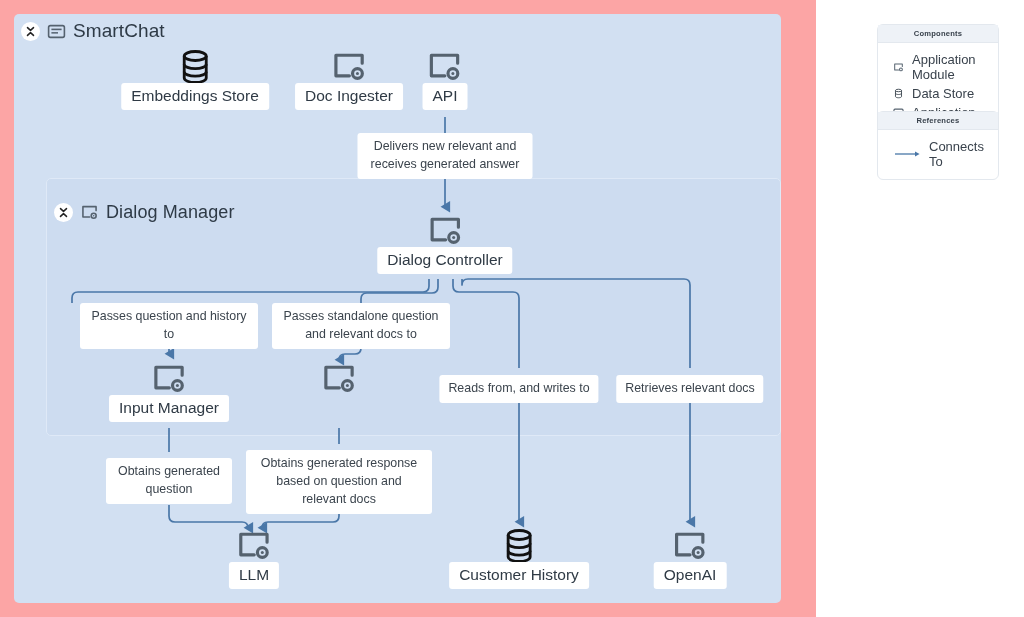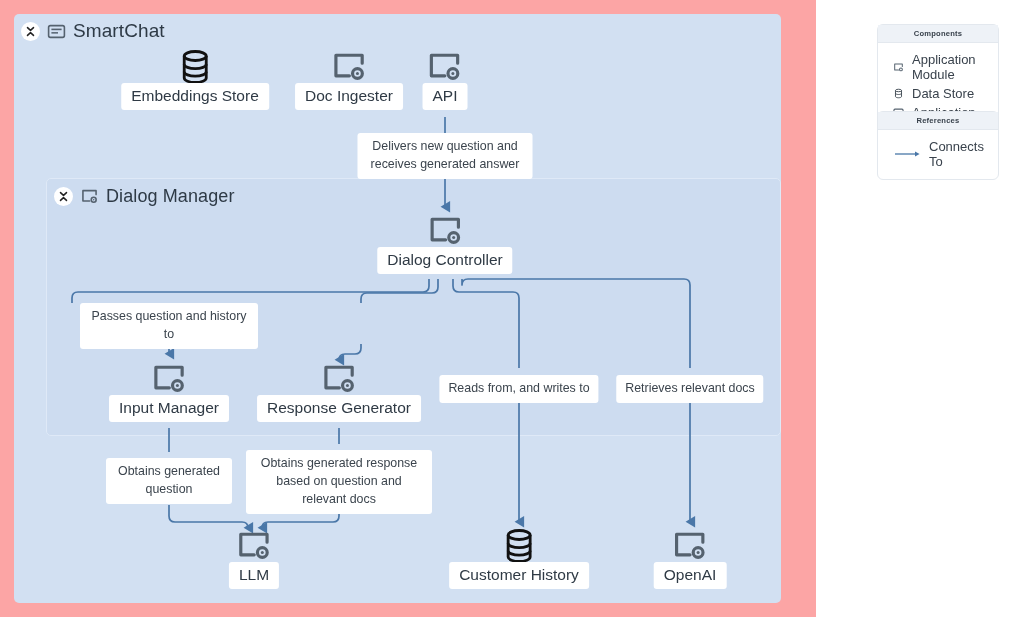--- a/index.html
+++ b/index.html
@@ -166,21 +166,21 @@
     <span class="app-icon">
       <svg width="19" height="19" viewBox="0 0 19 19">
         <rect x="1.6" y="3.6" width="15.8" height="11.8" rx="1.8" fill="none" stroke="#55626f" stroke-width="1.6"></rect>
         <rect x="4.4" y="6.6" width="10.2" height="1.6" fill="#55626f"></rect>
         <rect x="4.4" y="10.1" width="6.6" height="1.5" fill="#55626f"></rect>
       </svg>
     </span>
     <span class="ctr-title">SmartChat</span>
   </div>
 
-  <div class="ctr-header" style="left:54px; top:186px;justify-content:center;">
+  <div class="ctr-header" style="left:54px; top:202px;justify-content:center;">
     <div class="collapse-btn">
       <svg width="13" height="13" viewBox="0 0 13 13">
         <path d="M3.5,2.6 L6.5,5.4 L9.5,2.6" fill="none" stroke="#222" stroke-width="1.5" stroke-linecap="round" stroke-linejoin="round"></path>
         <path d="M3.5,10.4 L6.5,7.6 L9.5,10.4" fill="none" stroke="#222" stroke-width="1.5" stroke-linecap="round" stroke-linejoin="round"></path>
       </svg>
     </div>
     <span class="app-icon">
       <svg width="19" height="19" viewBox="0 0 24 24">
         <path d="M20.3,4.6 L20.3,9.6 M20.3,4.6 L3.7,4.6 L3.7,17.6 L12.2,17.6" fill="none" stroke="#55626f" stroke-width="2" stroke-linecap="round" stroke-linejoin="round"></path>
         <circle cx="17.3" cy="16.1" r="3.1" fill="none" stroke="#55626f" stroke-width="2"></circle>
@@ -247,21 +247,20 @@
   </div>
 
   <div class="node" style="left:339px; top:360px;">
     <div class="node-icon">
       <svg width="38" height="38" viewBox="0 0 24 24">
         <path d="M20.3,4.6 L20.3,9.6 M20.3,4.6 L3.7,4.6 L3.7,17.6 L12.2,17.6" fill="none" stroke="#55626f" stroke-width="2" stroke-linecap="round" stroke-linejoin="round"></path>
         <circle cx="17.3" cy="16.1" r="3.1" fill="none" stroke="#55626f" stroke-width="2"></circle>
         <circle cx="17.3" cy="16.1" r="0.95" fill="#55626f"></circle>
       </svg>
     </div>
-    <div class="node-label">Response Generator</div>
   </div>
 
   <div class="node" style="left:254px; top:527px;">
     <div class="node-icon">
       <svg width="38" height="38" viewBox="0 0 24 24">
         <path d="M20.3,4.6 L20.3,9.6 M20.3,4.6 L3.7,4.6 L3.7,17.6 L12.2,17.6" fill="none" stroke="#55626f" stroke-width="2" stroke-linecap="round" stroke-linejoin="round"></path>
         <circle cx="17.3" cy="16.1" r="3.1" fill="none" stroke="#55626f" stroke-width="2"></circle>
         <circle cx="17.3" cy="16.1" r="0.95" fill="#55626f"></circle>
       </svg>
     </div>
@@ -284,24 +283,25 @@
     <div class="node-icon">
       <svg width="38" height="38" viewBox="0 0 24 24">
         <path d="M20.3,4.6 L20.3,9.6 M20.3,4.6 L3.7,4.6 L3.7,17.6 L12.2,17.6" fill="none" stroke="#55626f" stroke-width="2" stroke-linecap="round" stroke-linejoin="round"></path>
         <circle cx="17.3" cy="16.1" r="3.1" fill="none" stroke="#55626f" stroke-width="2"></circle>
         <circle cx="17.3" cy="16.1" r="0.95" fill="#55626f"></circle>
       </svg>
     </div>
     <div class="node-label">OpenAI</div>
   </div>
 
-  <div class="edge-label" style="left:445px; top:133px; width:175px;">Delivers new question and receives generated answer</div>
+  <div class="edge-label" style="left:445px; top:133px; width:175px;">Delivers new relevant and receives generated answer</div>
 
   <div class="edge-label" style="left:169px; top:303px; width:178px;">Passes question and history to</div>
 
+  <div class="edge-label" style="left:361px; top:303px; width:178px;">Passes standalone question and relevant docs to</div>
 
   <div class="edge-label nowrap" style="left:519px; top:375px;">Reads from, and writes to</div>
 
   <div class="edge-label nowrap" style="left:690px; top:375px;">Retrieves relevant docs</div>
 
   <div class="edge-label" style="left:169px; top:458px; width:126px;">Obtains generated question</div>
 
   <div class="edge-label" style="left:339px; top:450px; width:186px;">Obtains generated response based on question and relevant docs</div>
 
   <div class="legend" style="left:877px; top:24px;">

